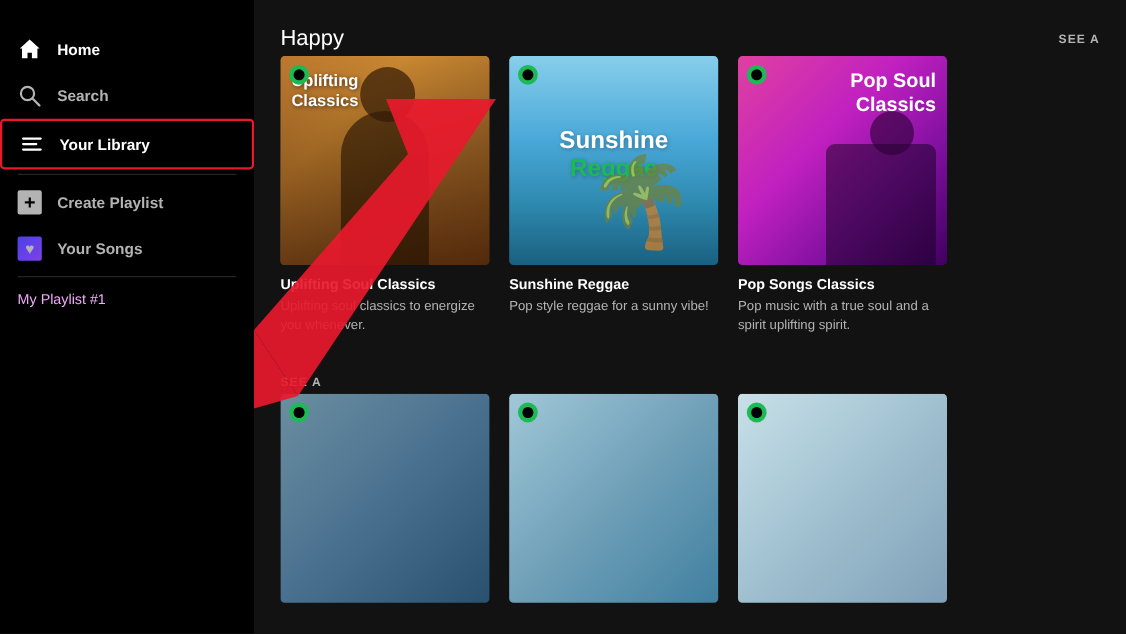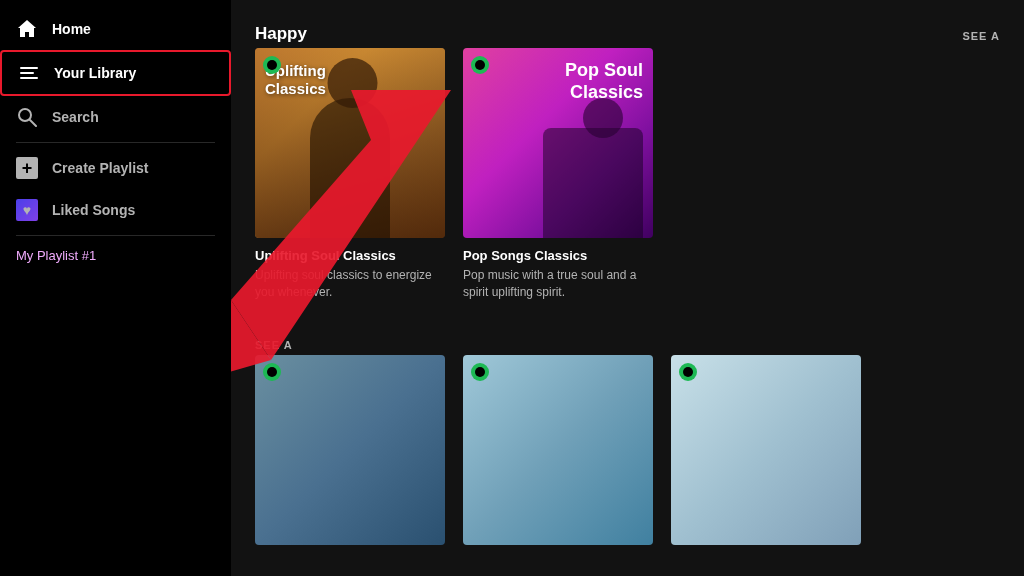--- a/index.html
+++ b/index.html
@@ -13,21 +13,21 @@
       overflow: hidden;
     }
 
     
     .sidebar {
       width: 231px;
       min-width: 231px;
       background: #000;
       display: flex;
       flex-direction: column;
-      padding: 8px 0;
+      padding: 24px 0;
       height: 100%;
     }
 
     .sidebar-item {
       display: flex;
       align-items: center;
       padding: 10px 16px;
       cursor: pointer;
       color: #b3b3b3;
       font-size: 14px;
@@ -78,22 +78,22 @@
     }
 
     .section-header {
       display: flex;
       justify-content: space-between;
       align-items: flex-start;
       margin-bottom: 4px;
     }
 
     .section-title {
-      font-size: 17px;
-      font-weight: 700;
+      font-size: 20px;
+      font-weight: 400;
       color: #fff;
     }
 
     .section-subtitle {
       font-size: 14px;
       color: #b3b3b3;
       margin-bottom: 16px;
     }
 
     .see-all {
@@ -282,55 +282,55 @@
 
   <div class="sidebar-item active">
     <span class="sidebar-icon">
       <svg width="22" height="22" viewBox="0 0 22 22" fill="currentColor">
         <path d="M11 2L2 10h2v9h5v-5h4v5h5v-9h2L11 2z"></path>
       </svg>
     </span>
     <span>Home</span>
   </div>
 
-  <div class="sidebar-item highlighted">
-    <span class="sidebar-icon">
-      <div class="library-icon">
-        <div class="library-line"></div>
-        <div class="library-line"></div>
-        <div class="library-line"></div>
-      </div>
-    </span>
-    <span>Your Library</span>
-  </div>
-
   <div class="sidebar-item">
     <span class="sidebar-icon">
       <svg width="20" height="20" viewBox="0 0 20 20" fill="currentColor">
         <circle cx="8" cy="8" r="6" fill="none" stroke="currentColor" stroke-width="2"></circle>
         <line x1="13" y1="13" x2="19" y2="19" stroke="currentColor" stroke-width="2" stroke-linecap="round"></line>
       </svg>
     </span>
     <span>Search</span>
   </div>
 
+  <div class="sidebar-item highlighted">
+    <span class="sidebar-icon">
+      <div class="library-icon">
+        <div class="library-line"></div>
+        <div class="library-line"></div>
+        <div class="library-line"></div>
+      </div>
+    </span>
+    <span>Your Library</span>
+  </div>
+
   <div class="sidebar-divider"></div>
 
   <div class="sidebar-item">
     <span class="sidebar-icon" style="background:#b3b3b3; border-radius:2px; color:#000; font-size:18px; font-weight:900; display:flex; align-items:center; justify-content:center;">
       +
     </span>
     <span>Create Playlist</span>
   </div>
 
   <div class="sidebar-item">
     <span class="sidebar-icon" style="background: linear-gradient(135deg, #4b40e8 0%, #8040e8 100%); border-radius:2px; display:flex; align-items:center; justify-content:center; font-size:14px;">
       ♥
     </span>
-    <span>Liked Songs</span>
+    <span>Your Songs</span>
   </div>
 
   <div class="sidebar-divider"></div>
 
   <div class="playlist-item">
     <span>My Playlist #1</span>
   </div>
 </nav>
 
 <main class="main-content" style="position:relative;">
@@ -361,20 +361,31 @@
             Uplifting<br>Classics
           </div>
 
           <div style="position:absolute; bottom:0; left:50%; transform:translateX(-50%); width:80px; height:140px; background:rgba(30,15,0,0.6); border-radius:40px 40px 0 0;"></div>
           <div style="position:absolute; bottom:130px; left:50%; transform:translateX(-45%); width:50px; height:50px; background:rgba(50,25,5,0.7); border-radius:50%;"></div>
         </div>
         <div class="card-name">Uplifting Soul Classics</div>
         <div class="card-desc">Uplifting soul classics to energize you whenever.</div>
       </div>
 
+      <div class="card">
+        <div class="card-image reggae">
+          <span class="spotify-dot"></span>
+          <div class="card-center-text">
+            <div style="font-size:22px; font-weight:900; color:#fff;">Sunshine</div>
+            <div class="green" style="font-size:22px; font-weight:900; color:#1db954;">Reggae</div>
+          </div>
+        </div>
+        <div class="card-name">Sunshine Reggae</div>
+        <div class="card-desc">Pop style reggae for a sunny vibe!</div>
+      </div>
 
       <div class="card">
         <div class="card-image popsoul">
           <span class="spotify-dot"></span>
           <div style="position:absolute; top:12px; right:10px; font-size:18px; font-weight:900; color:#fff; text-align:right; line-height:1.2;">
             Pop Soul<br>Classics
           </div>
 
           <div style="position:absolute; bottom:0; right:10px; width:100px; height:110px; background:rgba(20,0,30,0.5); border-radius:8px 8px 0 0;"></div>
           <div style="position:absolute; bottom:100px; right:30px; width:40px; height:40px; background:rgba(40,0,50,0.6); border-radius:50%;"></div>

